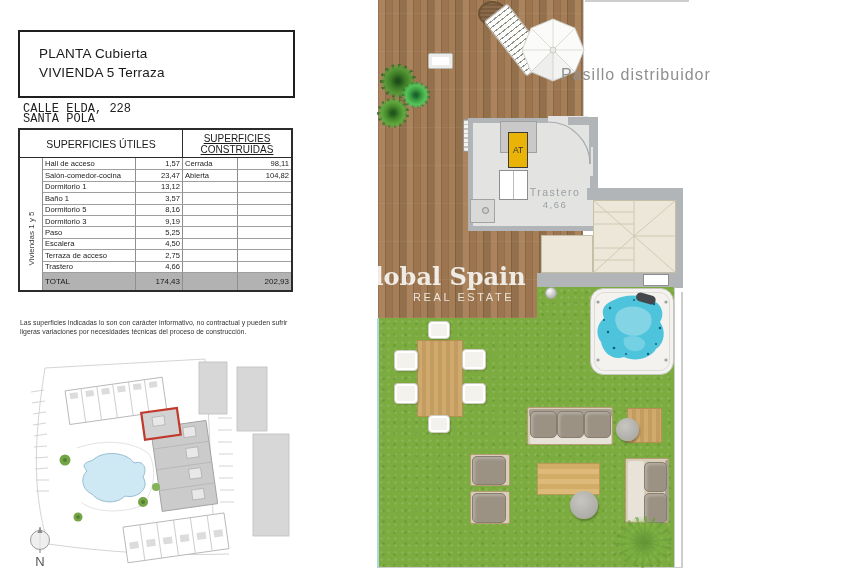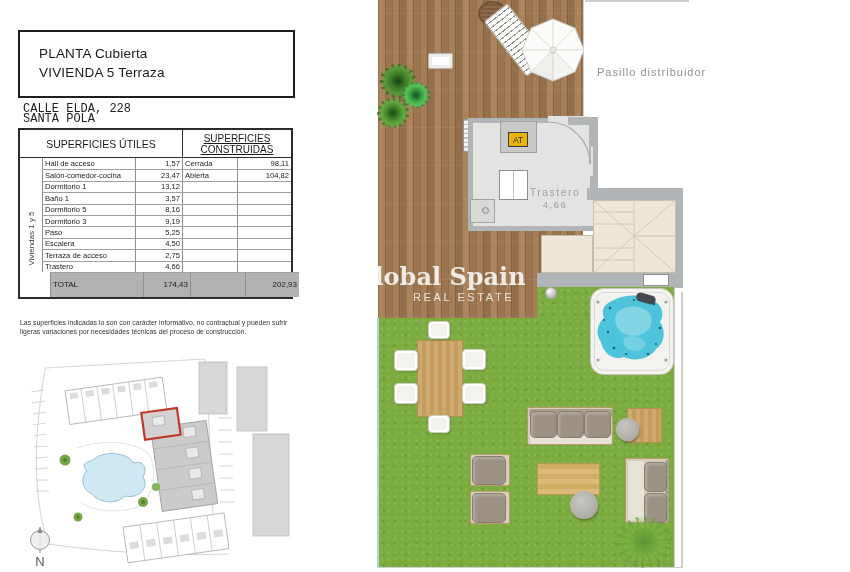--- a/index.html
+++ b/index.html
@@ -10,21 +10,21 @@
   
   .title-box{left:18px;top:30px;width:277px;height:68px;border:2px solid #1f1f1f;padding:12px 0 0 19px;}
   .title-box div{font-size:13.5px;line-height:19px;letter-spacing:.2px;}
   .addr{left:23px;top:104px;font-size:12px;line-height:10px;color:#222;font-family:Liberation Mono, monospace;}
 
   .stable{left:18px;top:128px;width:275px;border:2px solid #2b2b2b;background:#fff;font-size:7.6px;}
   .thead{display:grid;grid-template-columns:162px 109px;height:27px;border-bottom:1.5px solid #2b2b2b;}
   .thead>div{display:flex;align-items:center;justify-content:center;text-align:center;font-size:10.5px;}
   .thead .h2{border-left:1.5px solid #2b2b2b;font-size:10px;line-height:11px;padding:0 12px;text-decoration:underline;}
   .trow{display:grid;grid-template-columns:22px 93px 47px 55px 54px;height:11.4px;}
-  .trow.total{height:25px;font-size:8px;padding-left:8px;}
+  .trow.total{height:18px;font-size:8px;}
   .tcell{display:flex;align-items:center;overflow:hidden;white-space:nowrap;
          border-left:1px solid #8f8f8f;border-top:1px solid #9f9f9f;padding:0 2px;}
   .trow .tcell:first-child{border-left:none;border-top:none;}
   .trow:first-of-type .tcell{border-top:none;}
   .num{justify-content:flex-end;}
   .total .tcell{background:#b2b2b2;}
   .total .tcell:first-child{background:#fff;}
   .side-label{left:0;top:27px;width:22px;height:163px;display:flex;align-items:center;justify-content:center;}
   .side-label span{transform:rotate(-90deg);white-space:nowrap;font-size:8px;color:#3c3c3c;}
   .note{left:20px;top:319px;width:330px;font-size:6.9px;line-height:8.5px;color:#333;}
@@ -39,21 +39,21 @@
      radial-gradient(rgba(0,70,0,.12) 1px,rgba(0,0,0,0) 1.6px);
      background-size:7px 7px,11px 11px;}
   .g1{left:378px;top:318px;width:297px;height:250px;}
   .g2{left:537px;top:287px;width:138px;height:31px;}
   .balustrade{left:377px;top:318px;width:2px;height:250px;background:#aed6de;}
   .thin{background:#cdcdcd;}
 
   .wall{background:#b1b5b7;}
   .room{left:468px;top:118px;width:130px;height:113px;background:#e3e3e2;border:5px solid #b1b5b7;}
   .closet{left:500px;top:121px;width:37px;height:32px;background:#c9c9c9;border:1px solid #a0a0a0;}
-  .atbox{left:508px;top:132px;width:20px;height:15px;background:#eab308;border:1.4px solid #3a3a3a;
+  .atbox{left:508px;top:132px;width:20px;height:36px;background:#eab308;border:1.4px solid #3a3a3a;
          display:flex;align-items:center;justify-content:center;font-size:8.5px;color:#333;}
   .window{left:499px;top:170px;width:29px;height:30px;background:
          linear-gradient(90deg,#fff 47%,#bdbdbd 47% 53%,#fff 53%);border:1px solid #8d8d8d;}
   .doorgap{left:548px;top:116px;width:40px;height:8px;background:#e3e3e2;}
   .shower{left:470px;top:199px;width:25px;height:24px;border:1px solid #a3a3a3;background:
          linear-gradient(135deg,#d9d9d7 49%,#c0c0be 49.5%,#d9d9d7 51%);}
   .drain{left:482px;top:207px;width:7px;height:7px;border:1px solid #8b8b8b;border-radius:50%;background:#cfcfcd;}
   .archlabel{color:#9ba0a3;letter-spacing:1.5px;text-align:center;}
   .roofpane{background:#ece7d8;border:1px solid #c6bfa8;}
   .ventbox{left:643px;top:274px;width:26px;height:12px;background:#fff;border:1.2px solid #8e8e8e;}
@@ -80,21 +80,21 @@
        box-shadow:inset 0 0 0 2px #fff,1px 1px 2px rgba(0,0,0,.15);}
   .wood-v{background:repeating-linear-gradient(90deg,#cfa96e 0 4px,#c39c5f 4px 8px);border:1px solid #b38f51;}
   .wood-h{background:repeating-linear-gradient(0deg,#ddba79 0 5px,#d1ac67 5px 10px);border:1px solid #bb9a58;}
   .stone{border-radius:50%;background:radial-gradient(circle at 40% 35%,#c8c6c1,#a3a19b);
        box-shadow:1px 2px 2px rgba(0,0,0,.25);}
   .sofa-base{background:#d9cfb9;border:1px solid #b49d74;border-radius:2px;}
   .cushion{position:absolute;background:#9b9284;border:1px solid #877e70;border-radius:5px;
        box-shadow:inset 2px 2px 3px rgba(255,255,255,.25);}
   .seatpad{position:absolute;background:#e7e3d8;border-radius:2px;}
 
-  .pasillo{left:597px;top:66px;font-size:11px;color:#8f8f8f;letter-spacing:1px;}
+  .pasillo{left:561px;top:66px;font-size:16px;color:#8f8f8f;letter-spacing:1px;}
   .wm{left:354px;top:262px;z-index:6;pointer-events:none;}
   .wm .l1{font-family:"DejaVu Serif",serif;font-weight:bold;font-size:24px;color:rgba(255,255,255,.85);}
   .wm .l2{margin:0 0 0 59px;font-size:11px;letter-spacing:2.6px;color:rgba(255,255,255,.8);}
 </style>
 </head>
 <body>
 
 <div id="canvas">
 
   <div class="abs title-box">

